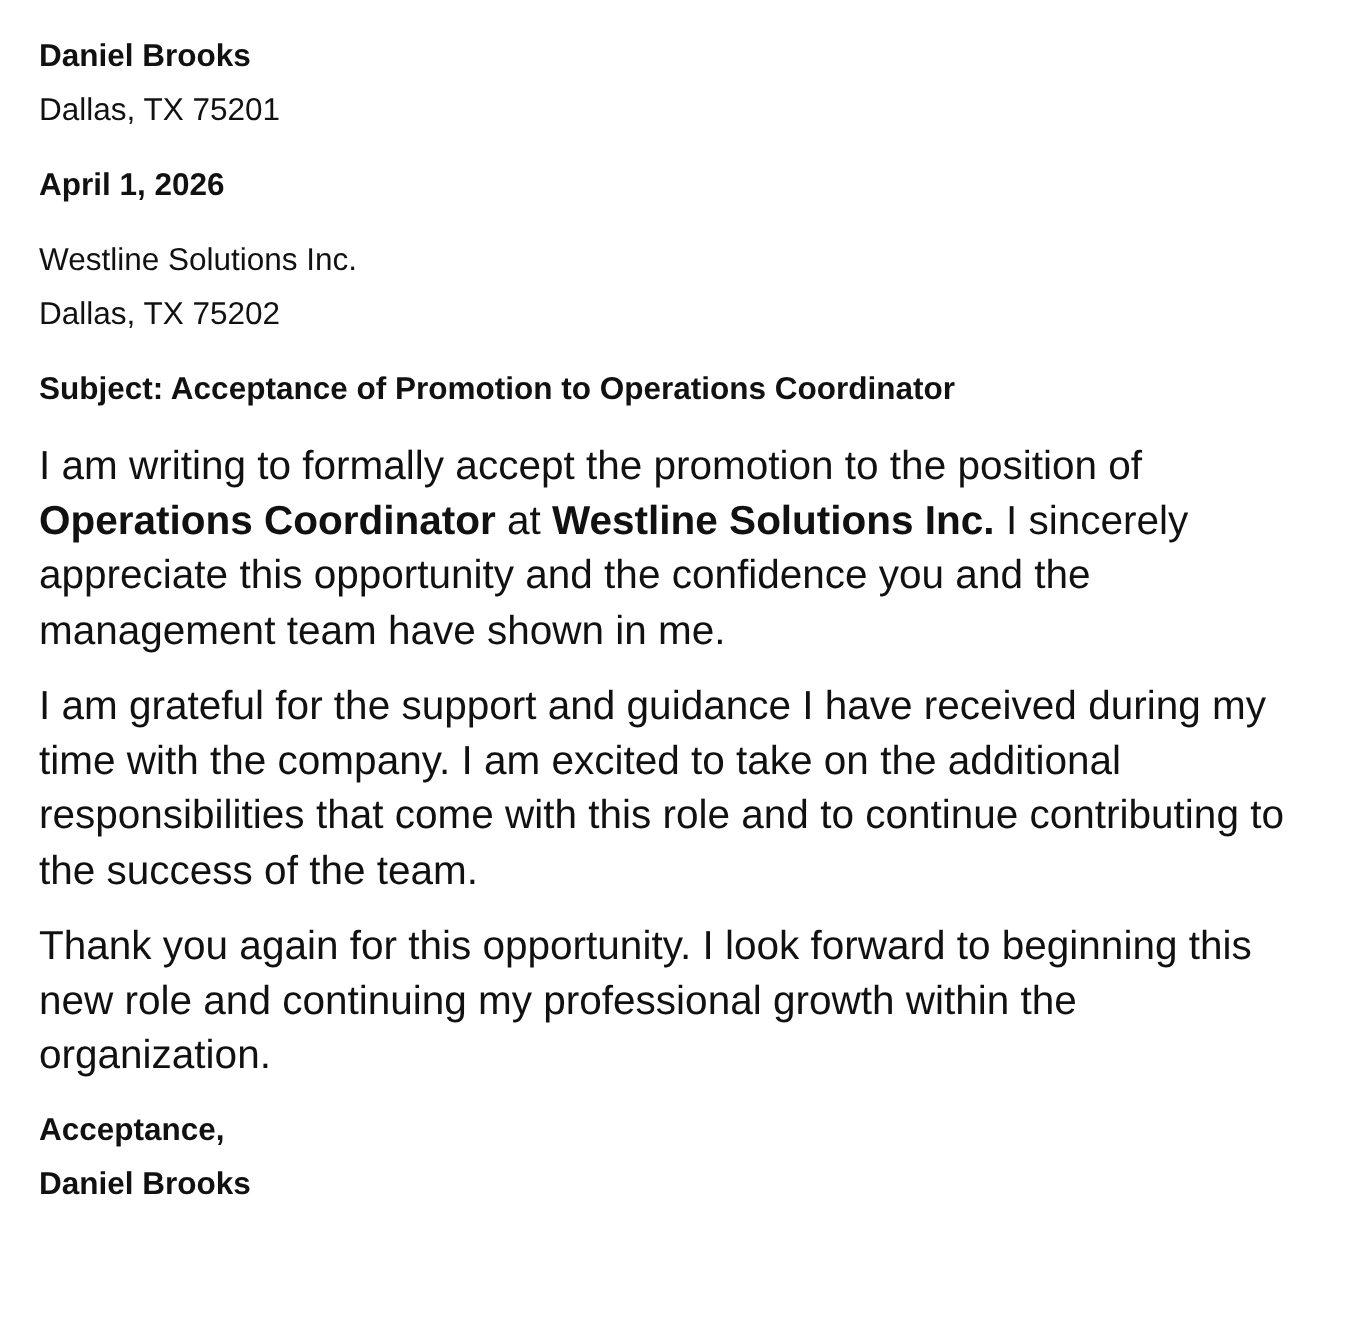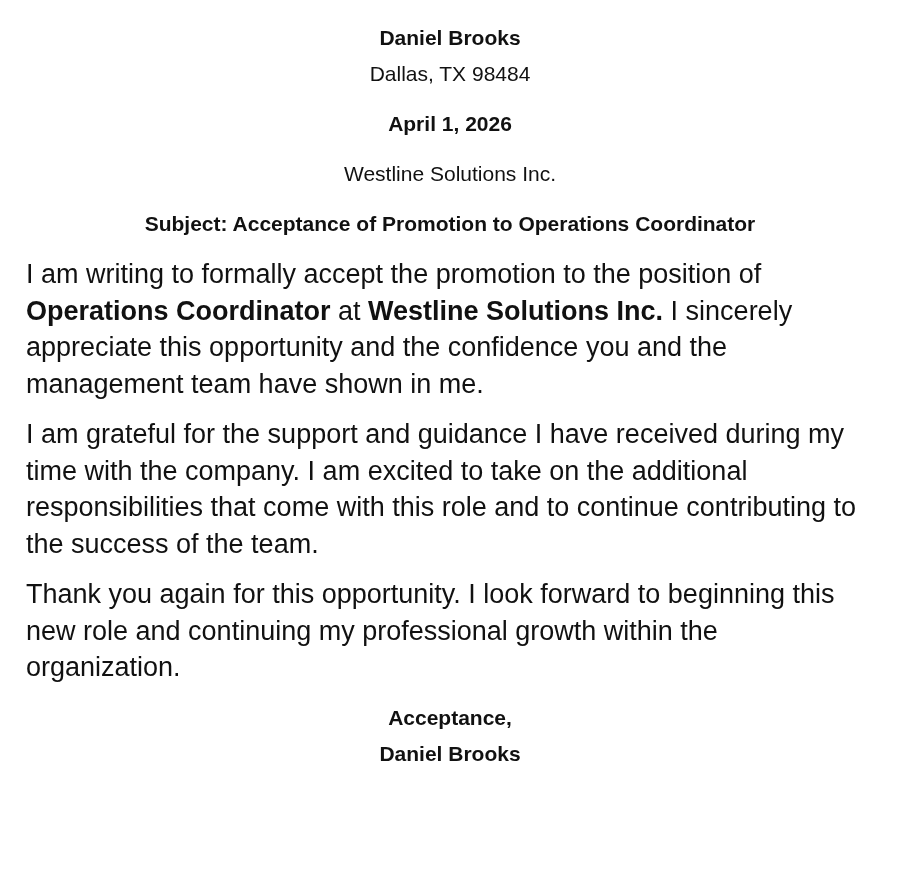--- a/index.html
+++ b/index.html
@@ -2,41 +2,42 @@
 <html><head>
   <meta charset="utf-8">
   <style>
     html, body { margin: 0; padding: 0; background: #ffffff; }
     body {
       width: 900px; height: 880px; overflow: hidden;
       font-family: "Liberation Sans", "DejaVu Sans", sans-serif;
       color: #111111;
     }
     .page { padding: 20px 26px 0 26px; }
-    .line { font-size: 21px; line-height: 36px; margin: 0; white-space: nowrap; text-align: center; }
+    .line { font-size: 21px; line-height: 36px; margin: 0; white-space: nowrap; }
     .b { font-weight: bold; }
     .block { margin-bottom: 14px; }
     .para { font-size: 27px; line-height: 36.5px; margin: 0 0 14px 0; width: 830px; }
     .para .b { font-weight: bold; }
   </style>
 </head>
 <body>
 
 <div class="page">
   <div class="block">
     <p class="line b">Daniel Brooks</p>
-    <p class="line">Dallas, TX 98484</p>
+    <p class="line">Dallas, TX 75201</p>
   </div>
 
   <div class="block">
     <p class="line b">April 1, 2026</p>
   </div>
 
   <div class="block">
     <p class="line">Westline Solutions Inc.</p>
+    <p class="line">Dallas, TX 75202</p>
   </div>
 
   <div class="block">
     <p class="line b">Subject: Acceptance of Promotion to Operations Coordinator</p>
   </div>
 
 
   <p class="para"><span>I am writing to formally accept the promotion to the position of </span><span class="b">Operations Coordinator</span><span> at </span><span class="b">Westline Solutions Inc.</span><span> I sincerely appreciate this opportunity and the confidence you and the management team have shown in me.</span></p>
 
   <p class="para">I am grateful for the support and guidance I have received during my time with the company. I am excited to take on the additional responsibilities that come with this role and to continue contributing to the success of the team.</p>

